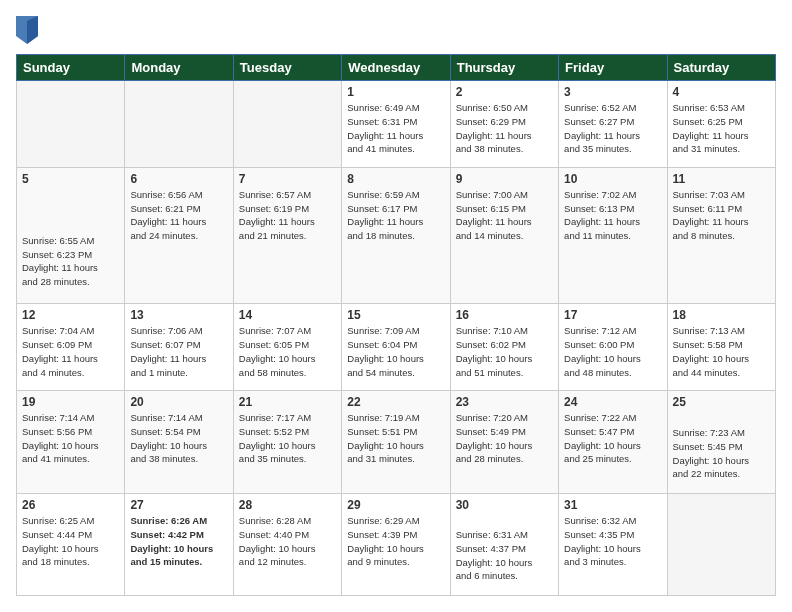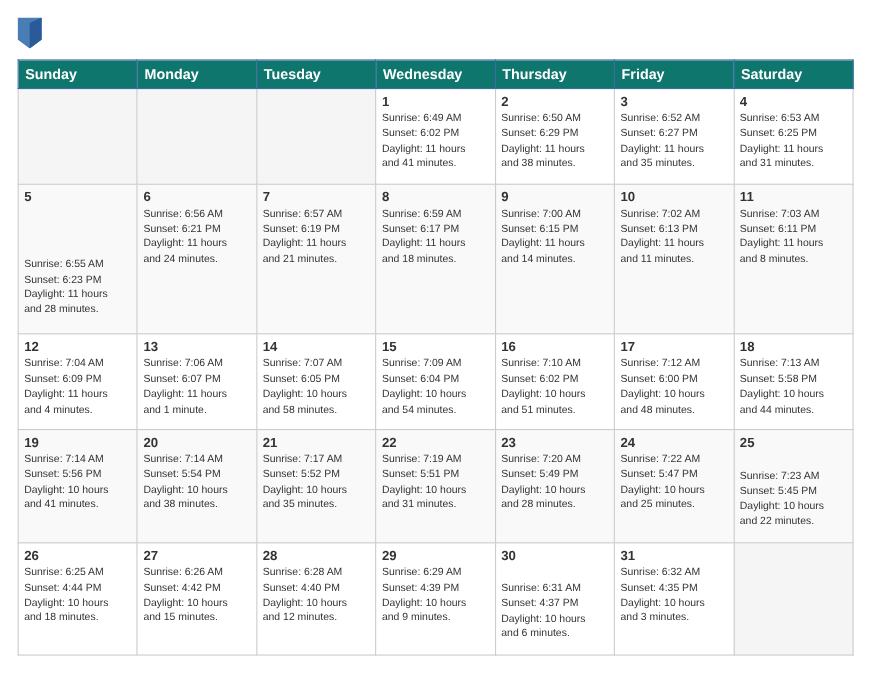--- a/index.html
+++ b/index.html
@@ -46,21 +46,21 @@
       color: #555;
     }
     .calendar {
       flex: 1;
       border: 1px solid #ccc;
       border-collapse: collapse;
       width: 100%;
       table-layout: fixed;
     }
     .calendar th {
-      background: #0f766e;
+      background: #14532d;
       color: #fff;
       text-align: left;
       padding: 5px 6px;
       font-size: 13px;
       border: 1px solid #3a6da5;
     }
     .calendar td {
       border: 1px solid #ccc;
       vertical-align: top;
       padding: 4px 5px;
@@ -121,21 +121,21 @@
         </tr>
     </thead>
     <tbody id="calendar-body">
     <tr>
           <td class="empty"></td>
           <td class="empty"></td>
           <td class="empty"></td>
           <td>
             <span class="day-number">1</span>
             <div class="day-info" style="white-space: pre-line;">Sunrise: 6:49 AM
-Sunset: 6:02 PM
+Sunset: 6:31 PM
 Daylight: 11 hours
 and 41 minutes.</div>
           </td>
           <td>
             <span class="day-number">2</span>
             <div class="day-info" style="white-space: pre-line;">Sunrise: 6:50 AM
 Sunset: 6:29 PM
 Daylight: 11 hours
 and 38 minutes.</div>
           </td>
@@ -310,21 +310,21 @@
         <tr>
           <td>
             <span class="day-number">26</span>
             <div class="day-info" style="white-space: pre-line;">Sunrise: 6:25 AM
 Sunset: 4:44 PM
 Daylight: 10 hours
 and 18 minutes.</div>
           </td>
           <td>
             <span class="day-number">27</span>
-            <div class="day-info" style="white-space: pre-line;">Sunrise: 6:26 AM
+            <div class="day-info" style="white-space: pre-line; font-weight: bold;">Sunrise: 6:26 AM
 Sunset: 4:42 PM
 Daylight: 10 hours
 and 15 minutes.</div>
           </td>
           <td>
             <span class="day-number">28</span>
             <div class="day-info" style="white-space: pre-line;">Sunrise: 6:28 AM
 Sunset: 4:40 PM
 Daylight: 10 hours
 and 12 minutes.</div>

